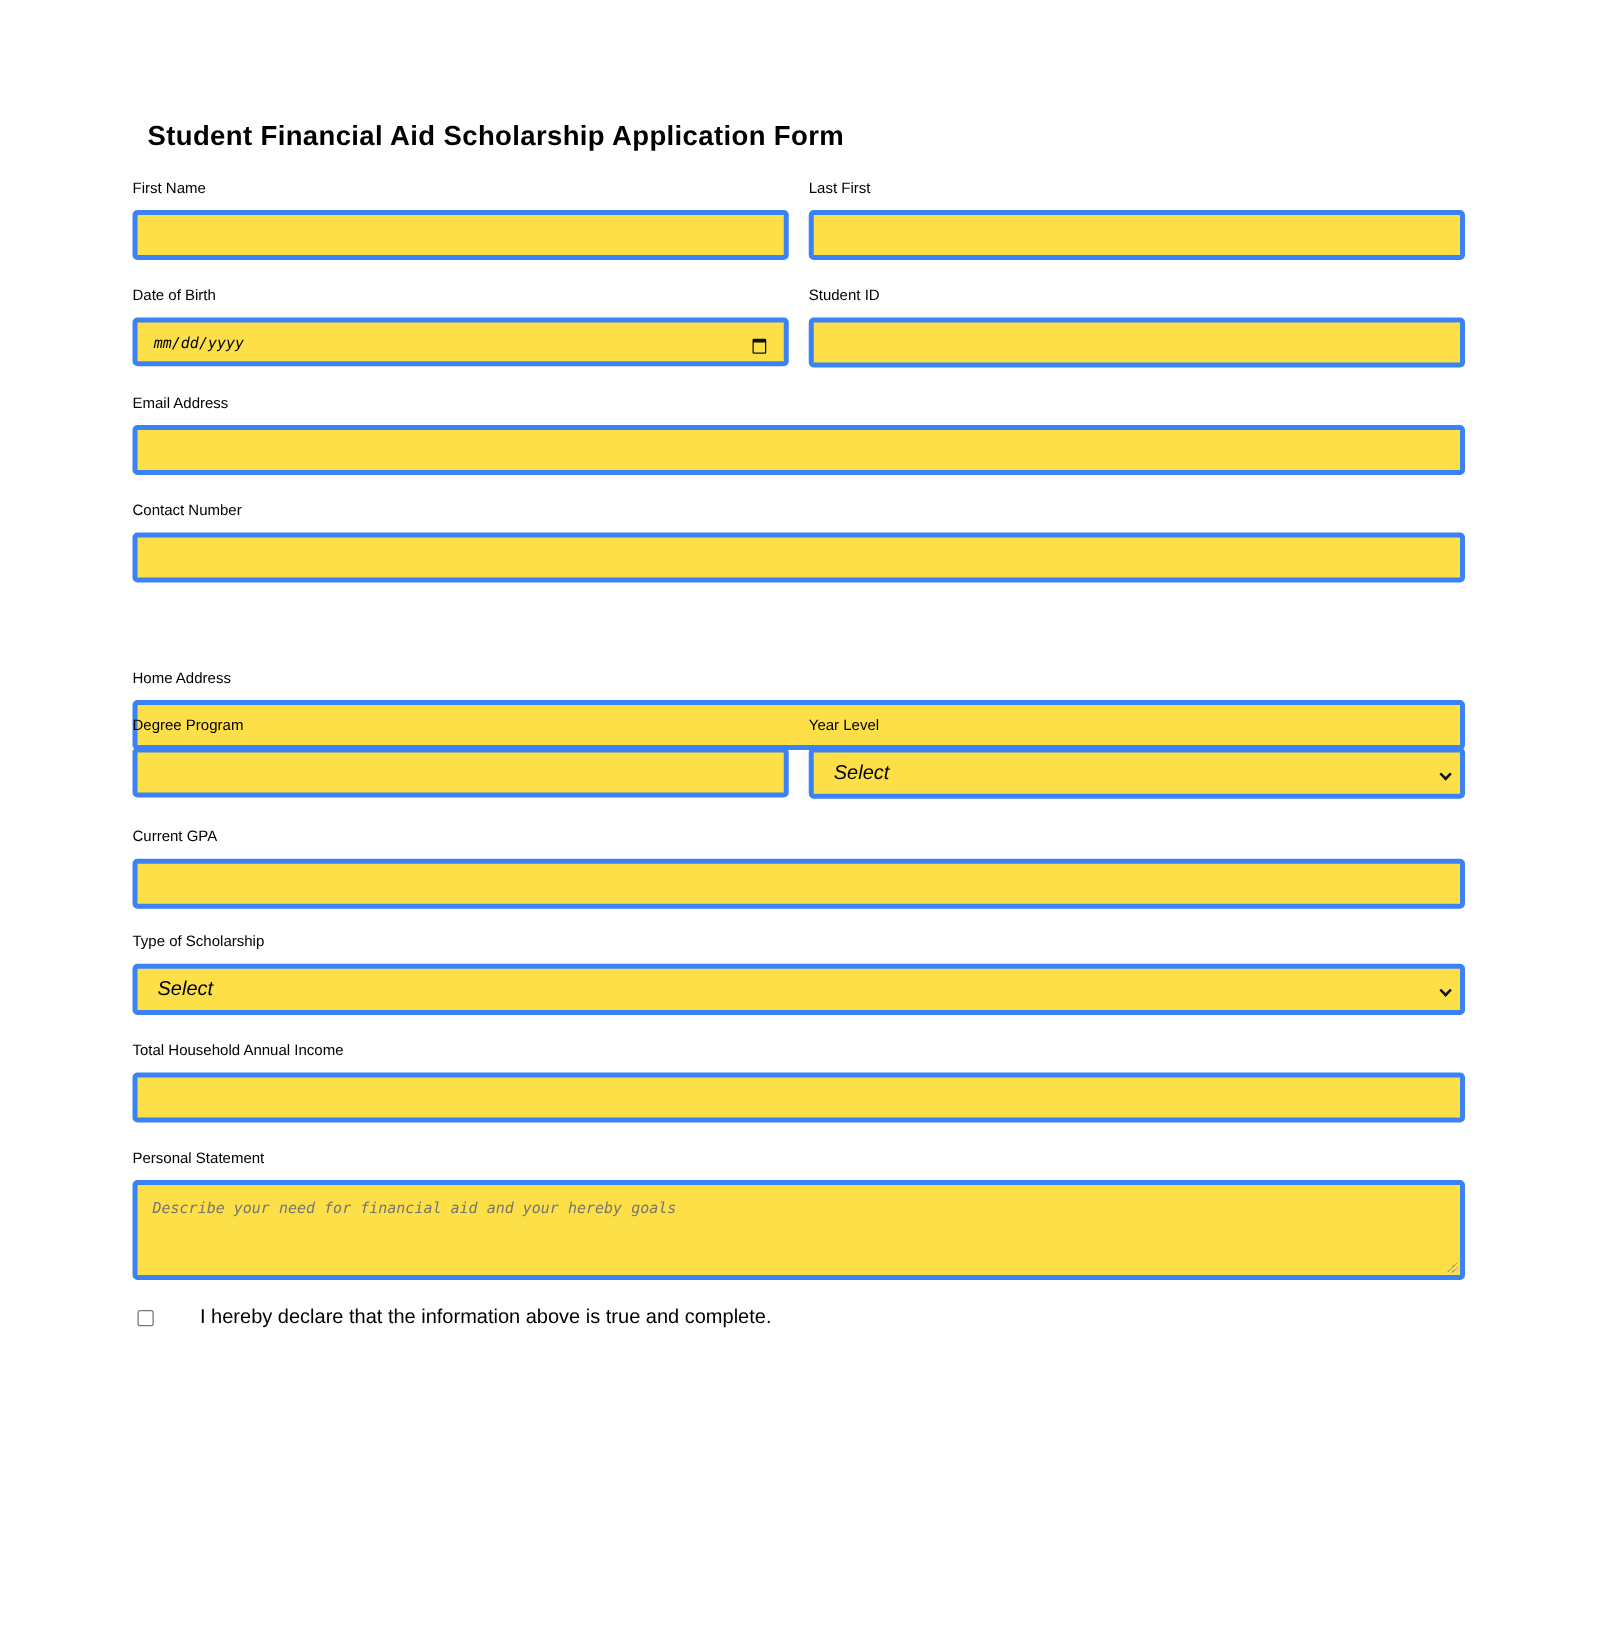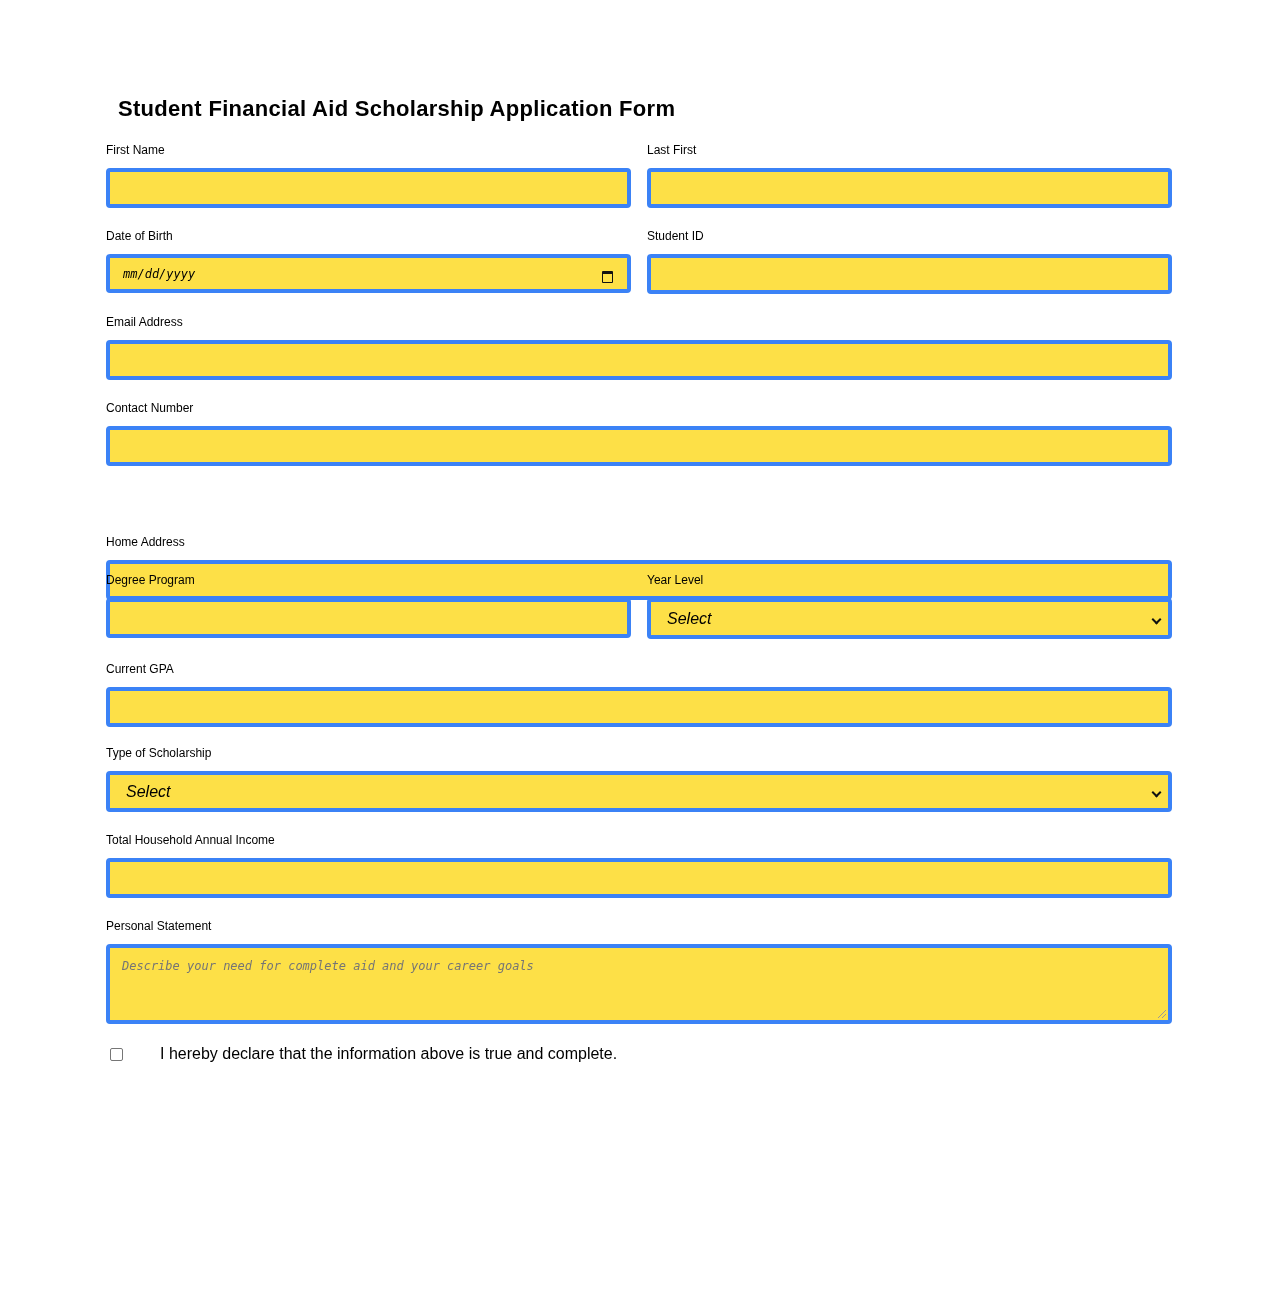--- a/index.html
+++ b/index.html
@@ -89,21 +89,21 @@
   </div>
 
   <div class="field" style="top:831px;left:0;width:1066px;">
     <label class="lbl">Total Household Annual Income</label>
     <div class="ctl inp"></div>
   </div>
 
   <div class="field" style="top:917px;left:0;width:1066px;">
     <label class="lbl">Personal Statement</label>
     <div class="ctl ta">
-      <span>Describe your need for complete aid and your career goals</span>
+      <span>Describe your need for financial aid and your hereby goals</span>
       <span class="grip"></span>
     </div>
   </div>
 
   <div class="decl">
     <span class="cb"></span>
     <span class="decl-text">I hereby declare that the information above is true and complete.</span>
   </div>
 </div>
 

